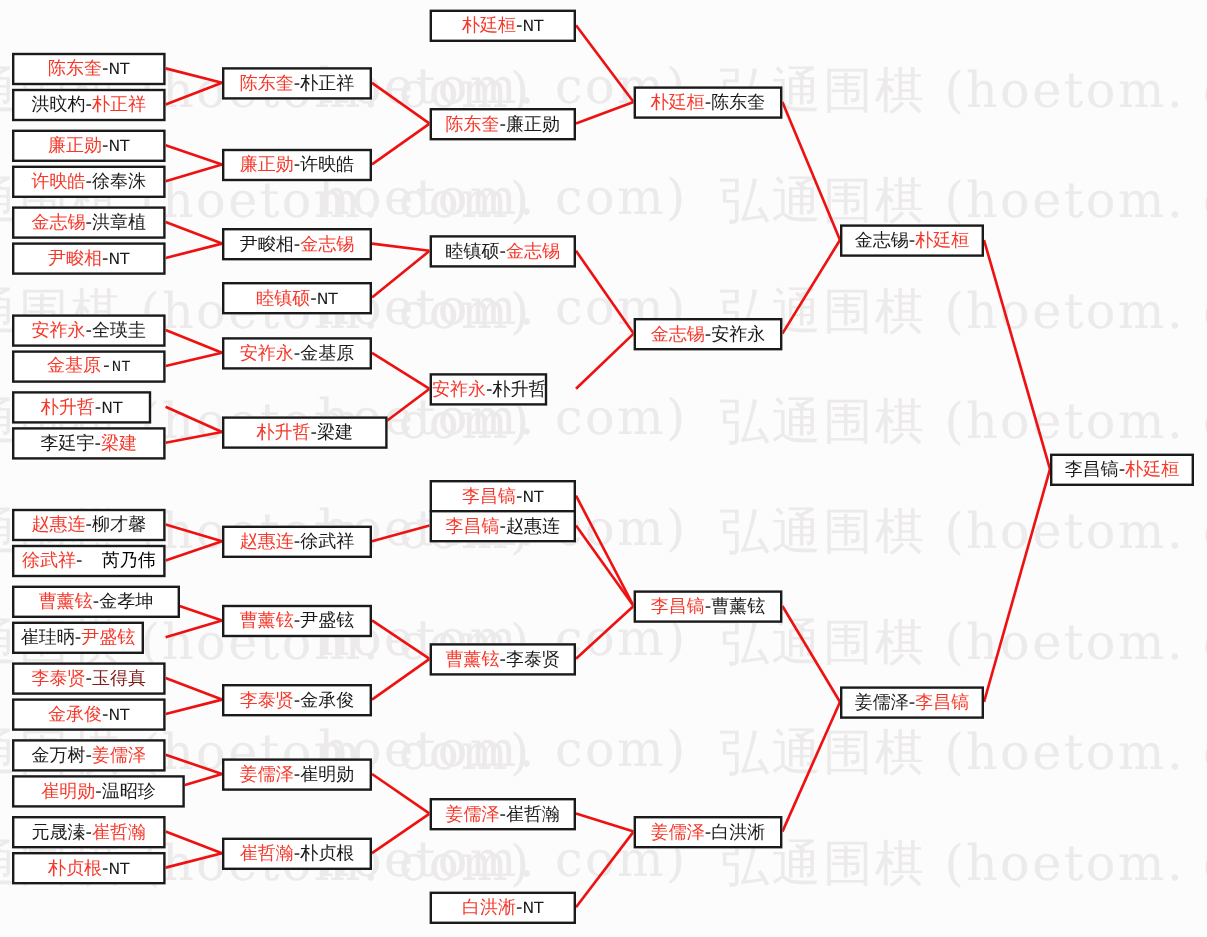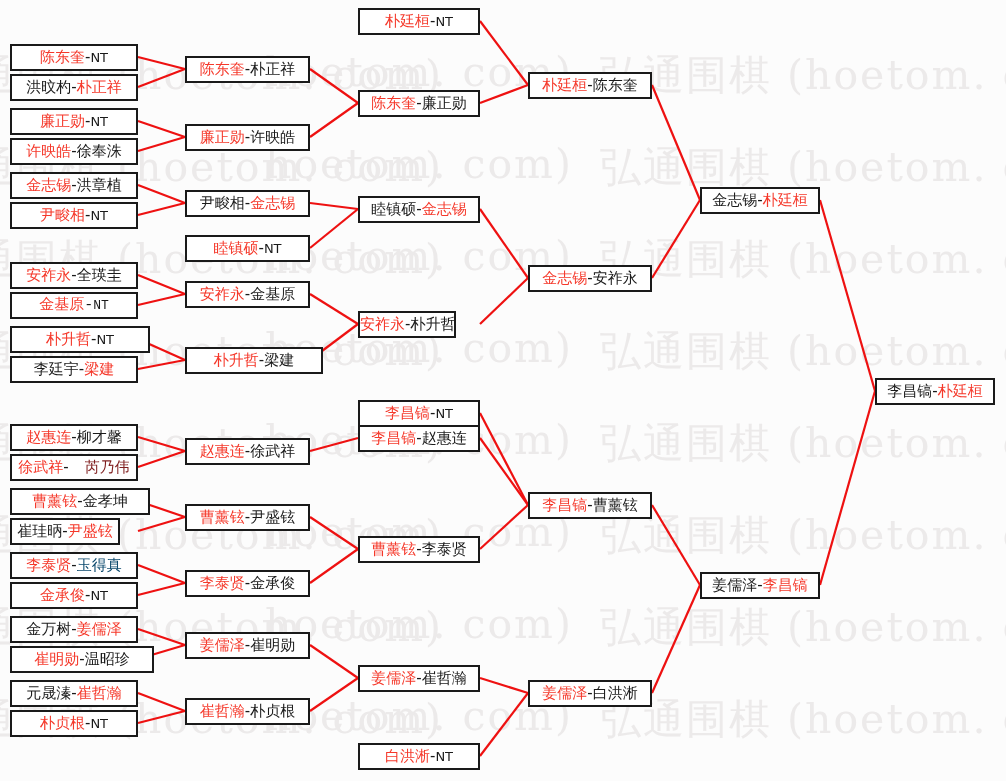--- a/index.html
+++ b/index.html
@@ -122,27 +122,27 @@
       <line x1="820" y1="585" x2="875" y2="391" stroke="#ee1111"></line>
     </svg>
 <div class="box" style="left: 10px; top: 44px; width: 128px; border-color: rgb(26, 26, 26);"><span class="p w" style="color: rgb(245, 56, 42);">陈东奎</span><span class="sep">-</span><span class="p nt" style="color: rgb(26, 26, 26);">NT</span></div>
     <div class="box" style="left: 10px; top: 74px; width: 128px; border-color: rgb(26, 26, 26);"><span class="p l" style="color: rgb(26, 26, 26);">洪旼杓</span><span class="sep">-</span><span class="p w" style="color: rgb(245, 56, 42);">朴正祥</span></div>
     <div class="box" style="left: 10px; top: 108px; width: 128px; border-color: rgb(26, 26, 26);"><span class="p w" style="color: rgb(245, 56, 42);">廉正勋</span><span class="sep">-</span><span class="p nt" style="color: rgb(26, 26, 26);">NT</span></div>
     <div class="box" style="left: 10px; top: 138px; width: 128px; border-color: rgb(26, 26, 26);"><span class="p w" style="color: rgb(245, 56, 42);">许映皓</span><span class="sep">-</span><span class="p l" style="color: rgb(26, 26, 26);">徐奉洙</span></div>
     <div class="box" style="left: 10px; top: 172px; width: 128px; border-color: rgb(26, 26, 26);"><span class="p w" style="color: rgb(245, 56, 42);">金志锡</span><span class="sep">-</span><span class="p l" style="color: rgb(26, 26, 26);">洪章植</span></div>
     <div class="box" style="left: 10px; top: 202px; width: 128px; border-color: rgb(26, 26, 26);"><span class="p w" style="color: rgb(245, 56, 42);">尹畯相</span><span class="sep">-</span><span class="p nt" style="color: rgb(26, 26, 26);">NT</span></div>
     <div class="box" style="left: 10px; top: 262px; width: 128px; border-color: rgb(26, 26, 26);"><span class="p w" style="color: rgb(245, 56, 42);">安祚永</span><span class="sep">-</span><span class="p l" style="color: rgb(26, 26, 26);">全瑛圭</span></div>
     <div class="box" style="left: 10px; top: 292px; width: 128px; border-color: rgb(26, 26, 26); font-family: Liberation Mono, monospace;"><span class="p w" style="color: rgb(245, 56, 42);">金基原</span><span class="sep">-</span><span class="p nt" style="color: rgb(26, 26, 26);">NT</span></div>
-    <div class="box" style="left: 10px; top: 326px; width: 140px; border-color: rgb(26, 26, 26);"><span class="p w" style="color: rgb(245, 56, 42);">朴升哲</span><span class="sep">-</span><span class="p nt" style="color: rgb(26, 26, 26);">NT</span></div>
+    <div class="box" style="left: 10px; top: 326px; width: 116px; border-color: rgb(26, 26, 26);"><span class="p w" style="color: rgb(245, 56, 42);">朴升哲</span><span class="sep">-</span><span class="p nt" style="color: rgb(26, 26, 26);">NT</span></div>
     <div class="box" style="left: 10px; top: 356px; width: 128px; border-color: rgb(26, 26, 26);"><span class="p l" style="color: rgb(26, 26, 26);">李廷宇</span><span class="sep">-</span><span class="p w" style="color: rgb(245, 56, 42);">梁建</span></div>
     <div class="box" style="left: 10px; top: 424px; width: 128px; border-color: rgb(26, 26, 26);"><span class="p w" style="color: rgb(245, 56, 42);">赵惠连</span><span class="sep">-</span><span class="p l" style="color: rgb(26, 26, 26);">柳才馨</span></div>
-    <div class="box" style="left: 10px; top: 454px; width: 128px; border-color: rgb(26, 26, 26);"><span class="p w" style="color: rgb(245, 56, 42);">徐武祥</span><span class="sep">-</span><span class="p l" style="color: #7f1d1d; margin-left: 16px;">芮乃伟</span></div>
+    <div class="box" style="left: 10px; top: 454px; width: 128px; border-color: rgb(26, 26, 26);"><span class="p w" style="color: rgb(245, 56, 42);">徐武祥</span><span class="sep">-</span><span class="p l" style="color: #000000; margin-left: 16px;">芮乃伟</span></div>
     <div class="box" style="left: 10px; top: 488px; width: 140px; border-color: rgb(26, 26, 26);"><span class="p w" style="color: rgb(245, 56, 42);">曹薰铉</span><span class="sep">-</span><span class="p l" style="color: rgb(26, 26, 26);">金孝坤</span></div>
     <div class="box" style="left: 10px; top: 518px; width: 110px; border-color: rgb(26, 26, 26);"><span class="p l" style="color: rgb(26, 26, 26);">崔珪昞</span><span class="sep">-</span><span class="p w" style="color: rgb(245, 56, 42);">尹盛铉</span></div>
-    <div class="box" style="left: 10px; top: 552px; width: 128px; border-color: rgb(26, 26, 26);"><span class="p w" style="color: rgb(245, 56, 42);">李泰贤</span><span class="sep">-</span><span class="p l" style="color: #0c4a6e; text-align: center;">玉得真</span></div>
+    <div class="box" style="left: 10px; top: 552px; width: 128px; border-color: rgb(26, 26, 26);"><span class="p w" style="color: rgb(245, 56, 42);">李泰贤</span><span class="sep">-</span><span class="p l" style="color: #7f1d1d; text-align: center;">玉得真</span></div>
     <div class="box" style="left: 10px; top: 582px; width: 128px; border-color: rgb(26, 26, 26);"><span class="p w" style="color: rgb(245, 56, 42);">金承俊</span><span class="sep">-</span><span class="p nt" style="color: rgb(26, 26, 26);">NT</span></div>
     <div class="box" style="left: 10px; top: 616px; width: 128px; border-color: rgb(26, 26, 26);"><span class="p l" style="color: rgb(26, 26, 26);">金万树</span><span class="sep">-</span><span class="p w" style="color: rgb(245, 56, 42);">姜儒泽</span></div>
     <div class="box" style="left: 10px; top: 646px; width: 144px; border-color: rgb(26, 26, 26);"><span class="p w" style="color: rgb(245, 56, 42);">崔明勋</span><span class="sep">-</span><span class="p l" style="color: rgb(26, 26, 26);">温昭珍</span></div>
     <div class="box" style="left: 10px; top: 680px; width: 128px; border-color: rgb(26, 26, 26);"><span class="p l" style="color: rgb(26, 26, 26);">元晟溱</span><span class="sep">-</span><span class="p w" style="color: rgb(245, 56, 42);">崔哲瀚</span></div>
     <div class="box" style="left: 10px; top: 710px; width: 128px; border-color: rgb(26, 26, 26);"><span class="p w" style="color: rgb(245, 56, 42);">朴贞根</span><span class="sep">-</span><span class="p nt" style="color: rgb(26, 26, 26);">NT</span></div>
     <div class="box" style="left: 185px; top: 56px; width: 125px; border-color: rgb(26, 26, 26);"><span class="p w" style="color: rgb(245, 56, 42);">陈东奎</span><span class="sep">-</span><span class="p l" style="color: rgb(26, 26, 26);">朴正祥</span></div>
     <div class="box" style="left: 185px; top: 124px; width: 125px; border-color: rgb(26, 26, 26);"><span class="p w" style="color: rgb(245, 56, 42);">廉正勋</span><span class="sep">-</span><span class="p l" style="color: rgb(26, 26, 26);">许映皓</span></div>
     <div class="box" style="left: 185px; top: 190px; width: 125px; border-color: rgb(26, 26, 26);"><span class="p l" style="color: rgb(26, 26, 26);">尹畯相</span><span class="sep">-</span><span class="p w" style="color: rgb(245, 56, 42);">金志锡</span></div>
     <div class="box" style="left: 185px; top: 235px; width: 125px; border-color: rgb(26, 26, 26);"><span class="p w" style="color: rgb(245, 56, 42);">睦镇硕</span><span class="sep">-</span><span class="p nt" style="color: rgb(26, 26, 26);">NT</span></div>
     <div class="box" style="left: 185px; top: 281px; width: 125px; border-color: rgb(26, 26, 26);"><span class="p w" style="color: rgb(245, 56, 42);">安祚永</span><span class="sep">-</span><span class="p l" style="color: rgb(26, 26, 26);">金基原</span></div>

